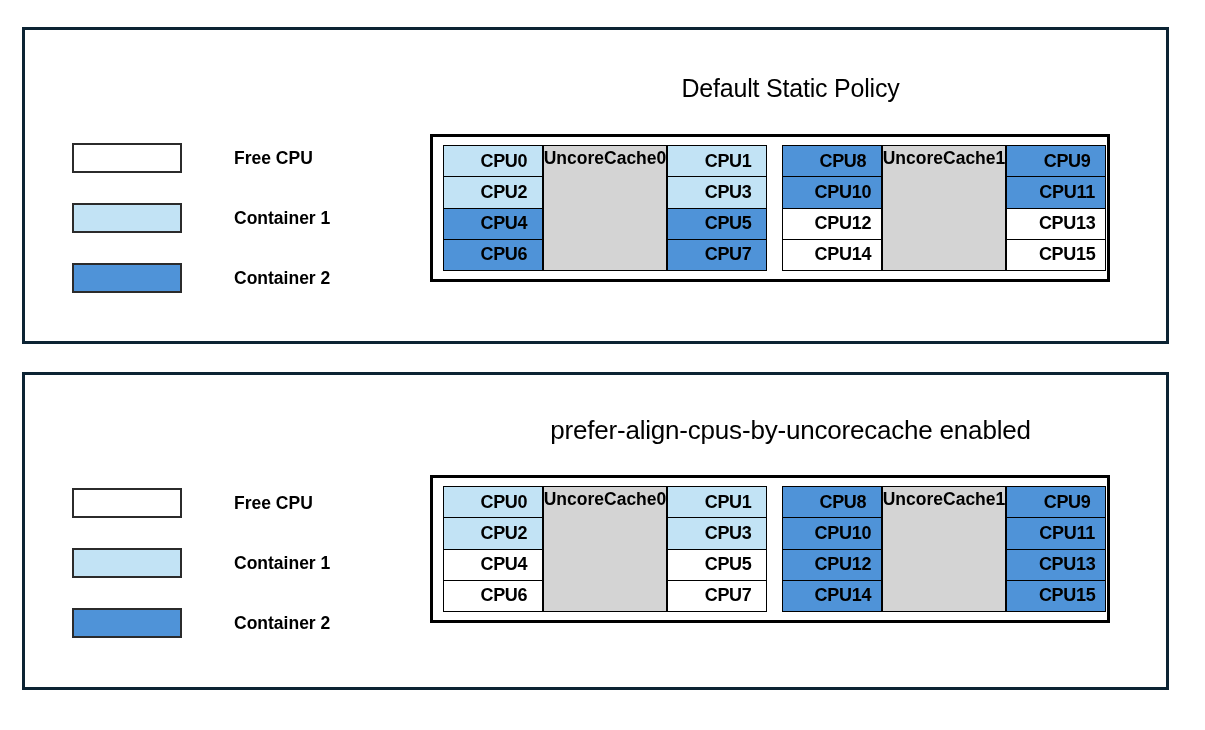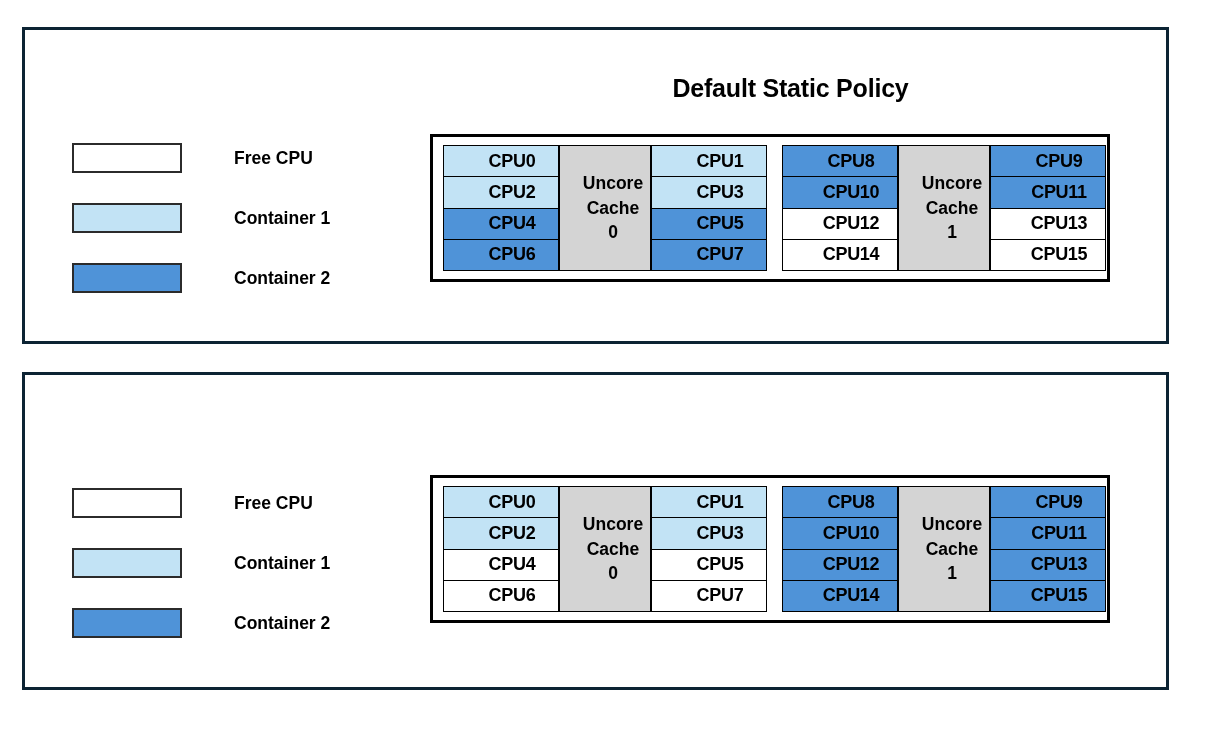--- a/index.html
+++ b/index.html
@@ -26,21 +26,21 @@
   }
   #panel-1 { top: 27px;  height: 317px; }
   #panel-2 { top: 372px; height: 318px; }
 
   
   .panel-title {
     position: absolute;
     left: 0;
     right: 0;
     text-align: center;
-    font-weight: bold;
+    font-weight: normal;
     color: #000000;
     letter-spacing: -0.2px;
     white-space: nowrap;
   }
   #panel-1 .panel-title {
     top: 44px;
     padding-left: 390px;
     font-size: 25px;
   }
   #panel-2 .panel-title {
@@ -120,29 +120,28 @@
     padding-left: 22px;
   }
   .cpu-cell + .cpu-cell { border-top-width: 0; }
 
   .cache-label {
     flex: 0 0 92px;
     border: 1.6px solid #000000;
     box-sizing: border-box;
     background: #d4d4d4;
     display: flex;
-    flex-direction: column;
-    align-items: center;
+    flex-direction: row;
+    align-items: flex-start;
     justify-content: center;
     font-size: 17.5px;
     font-weight: bold;
     color: #000000;
     line-height: 1.42;
     text-align: center;
-    padding-left: 16px;
   }
 </style>
 </head>
 <body>
 
 <section class="panel" id="panel-1">
 
   <div class="panel-title">Default Static Policy</div>
 
   <div class="legend">
@@ -204,20 +203,21 @@
         <div class="cpu-cell" style="background-color: rgb(255, 255, 255);">CPU13</div>
         <div class="cpu-cell" style="background-color: rgb(255, 255, 255);">CPU15</div>
       </div>
     </div>
 
   </div>
 </section>
 
 <section class="panel" id="panel-2">
 
+  <div class="panel-title">prefer-align-cpus-by-uncorecache enabled</div>
 
   <div class="legend">
 
     <div class="legend-row">
       <span class="legend-swatch" style="background-color: rgb(255, 255, 255);"></span>
       <span class="legend-label">Free CPU</span>
     </div>
 
     <div class="legend-row">
       <span class="legend-swatch" style="background-color: rgb(194, 227, 245);"></span>

